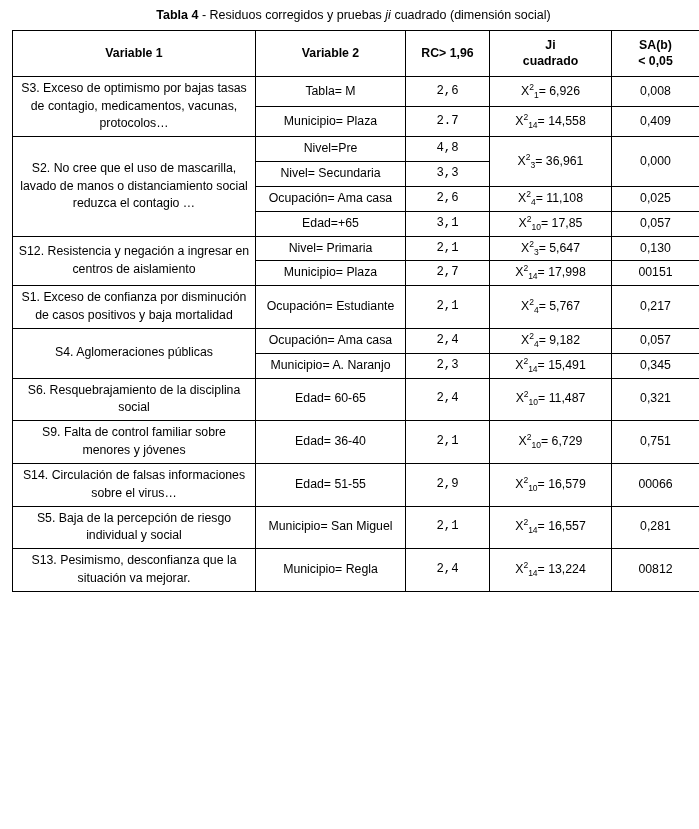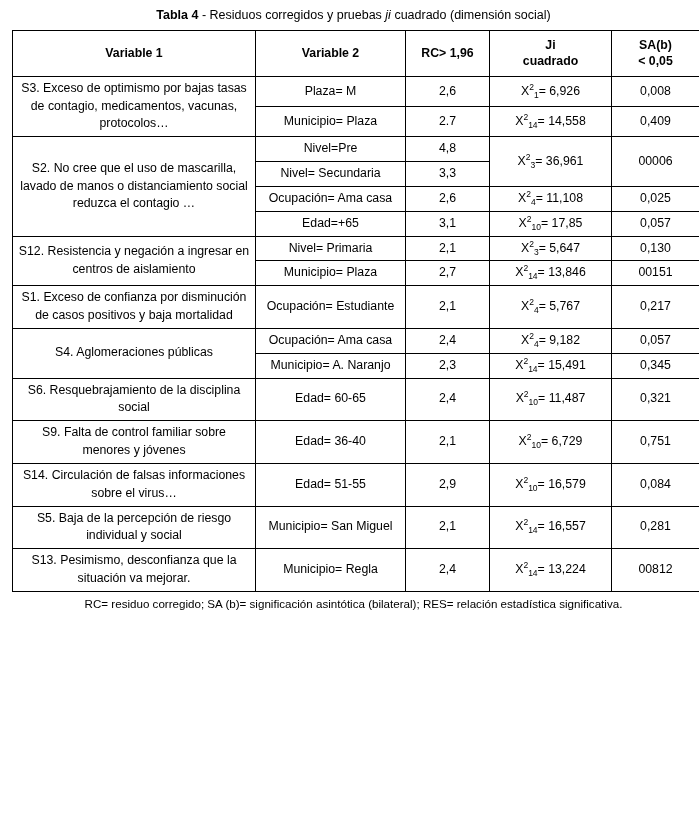--- a/index.html
+++ b/index.html
@@ -56,21 +56,21 @@
   td.v1 {
     text-align: center;
     padding-left: 7px;
     padding-right: 4px;
     line-height: 1.6;
   }
   td.v2, td.rc, td.ji, td.sa {
     text-align: center;
   }
   td.v2 { line-height: 1.6; }
-  td.rc { font-size: 12.3px; }
+  td.rc { font-size: 12.3px; font-family: Liberation Mono, monospace; }
   td.ji { font-size: 12.3px; white-space: nowrap; }
   td.sa { font-size: 12.3px; }
 
   .chi {
     display: inline;
   }
   .chi sup {
     font-size: 8.5px;
     vertical-align: super;
     line-height: 0;
@@ -118,38 +118,38 @@
         <th>
           <div>SA(b)</div>
           <div>&lt; 0,05</div>
         </th>
       </tr>
     </thead>
     <tbody>
 
       <tr>
         <td class="v1" rowspan="2">S3. Exceso de optimismo por bajas tasas de contagio, medicamentos, vacunas, protocolos…</td>
-        <td class="v2">Plaza= M</td>
+        <td class="v2">Tabla= M</td>
         <td class="rc">2,6</td>
         <td class="ji"><span class="chi">Χ<sup>2</sup><sub>1</sub></span><span>= 6,926</span></td>
         <td class="sa">0,008</td>
       </tr>
       <tr>
         <td class="v2">Municipio= Plaza</td>
         <td class="rc">2.7</td>
         <td class="ji"><span class="chi">Χ<sup>2</sup><sub>14</sub></span><span>= 14,558</span></td>
         <td class="sa">0,409</td>
       </tr>
 
       <tr>
         <td class="v1" rowspan="4">S2. No cree que el uso de mascarilla, lavado de manos o distanciamiento social reduzca el contagio …</td>
         <td class="v2">Nivel=Pre</td>
         <td class="rc">4,8</td>
         <td class="ji" rowspan="2"><span class="chi">Χ<sup>2</sup><sub>3</sub></span><span>= 36,961</span></td>
-        <td class="sa" rowspan="2">00006</td>
+        <td class="sa" rowspan="2">0,000</td>
       </tr>
       <tr>
         <td class="v2">Nivel= Secundaria</td>
         <td class="rc">3,3</td>
       </tr>
       <tr>
         <td class="v2">Ocupación= Ama casa</td>
         <td class="rc">2,6</td>
         <td class="ji"><span class="chi">Χ<sup>2</sup><sub>4</sub></span><span>= 11,108</span></td>
         <td class="sa">0,025</td>
@@ -164,21 +164,21 @@
       <tr>
         <td class="v1" rowspan="2">S12. Resistencia y negación a ingresar en centros de aislamiento</td>
         <td class="v2">Nivel= Primaria</td>
         <td class="rc">2,1</td>
         <td class="ji"><span class="chi">Χ<sup>2</sup><sub>3</sub></span><span>= 5,647</span></td>
         <td class="sa">0,130</td>
       </tr>
       <tr>
         <td class="v2">Municipio= Plaza</td>
         <td class="rc">2,7</td>
-        <td class="ji"><span class="chi">Χ<sup>2</sup><sub>14</sub></span><span>= 13,846</span></td>
+        <td class="ji"><span class="chi">Χ<sup>2</sup><sub>14</sub></span><span>= 17,998</span></td>
         <td class="sa">00151</td>
       </tr>
 
       <tr>
         <td class="v1">S1. Exceso de confianza por disminución de casos positivos y baja mortalidad</td>
         <td class="v2">Ocupación= Estudiante</td>
         <td class="rc">2,1</td>
         <td class="ji"><span class="chi">Χ<sup>2</sup><sub>4</sub></span><span>= 5,767</span></td>
         <td class="sa">0,217</td>
       </tr>
@@ -211,36 +211,35 @@
         <td class="rc">2,1</td>
         <td class="ji"><span class="chi">Χ<sup>2</sup><sub>10</sub></span><span>= 6,729</span></td>
         <td class="sa">0,751</td>
       </tr>
 
       <tr>
         <td class="v1">S14. Circulación de falsas informaciones sobre el virus…</td>
         <td class="v2">Edad= 51-55</td>
         <td class="rc">2,9</td>
         <td class="ji"><span class="chi">Χ<sup>2</sup><sub>10</sub></span><span>= 16,579</span></td>
-        <td class="sa">0,084</td>
+        <td class="sa">00066</td>
       </tr>
 
       <tr>
         <td class="v1">S5. Baja de la percepción de riesgo individual y social</td>
         <td class="v2">Municipio= San Miguel</td>
         <td class="rc">2,1</td>
         <td class="ji"><span class="chi">Χ<sup>2</sup><sub>14</sub></span><span>= 16,557</span></td>
         <td class="sa">0,281</td>
       </tr>
 
       <tr>
         <td class="v1">S13. Pesimismo, desconfianza que la situación va mejorar.</td>
         <td class="v2">Municipio= Regla</td>
         <td class="rc">2,4</td>
         <td class="ji"><span class="chi">Χ<sup>2</sup><sub>14</sub></span><span>= 13,224</span></td>
         <td class="sa">00812</td>
       </tr>
     </tbody>
   </table>
 
-  <div class="footnote">RC= residuo corregido; SA (b)= significación asintótica (bilateral); RES= relación estadística significativa.</div>
 
 </div>
 
 </body></html>

